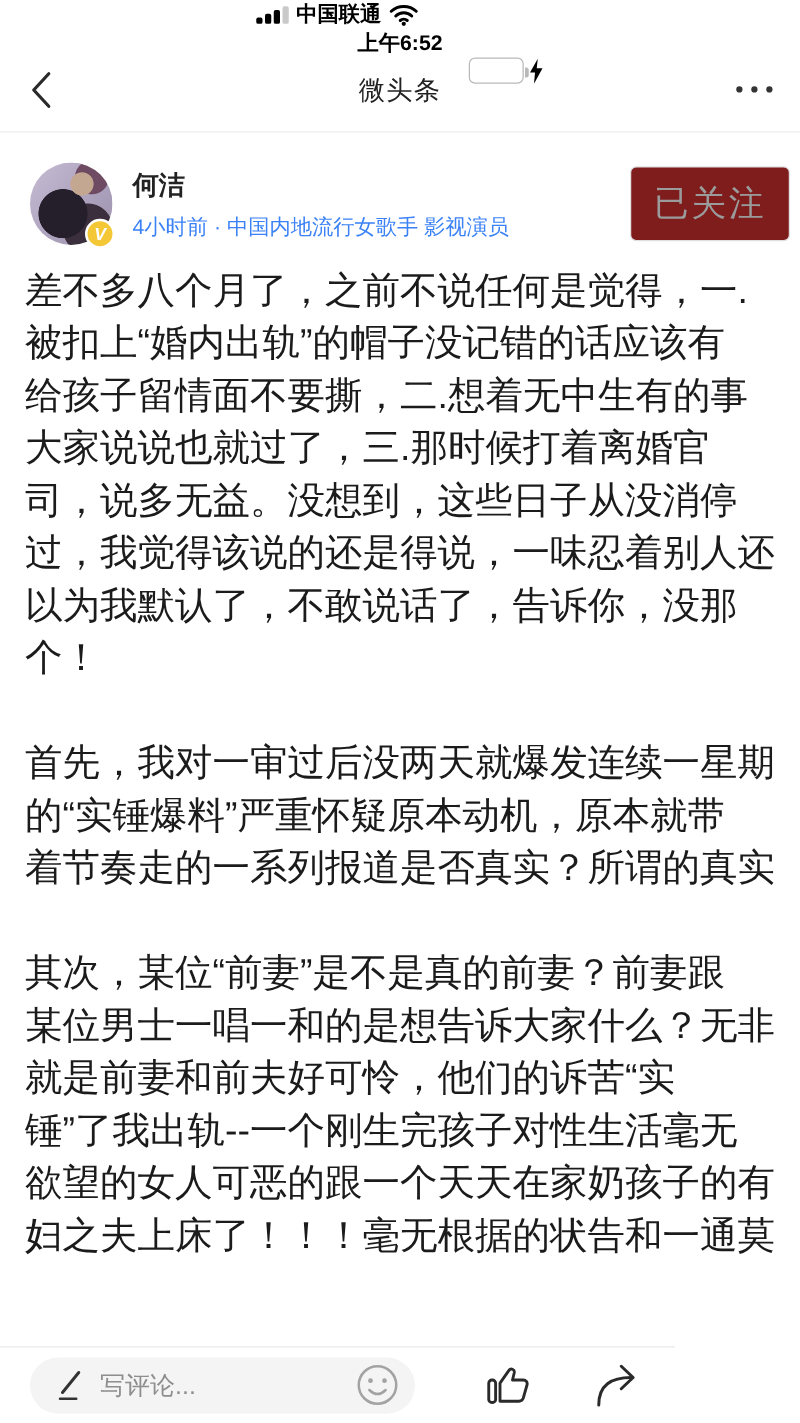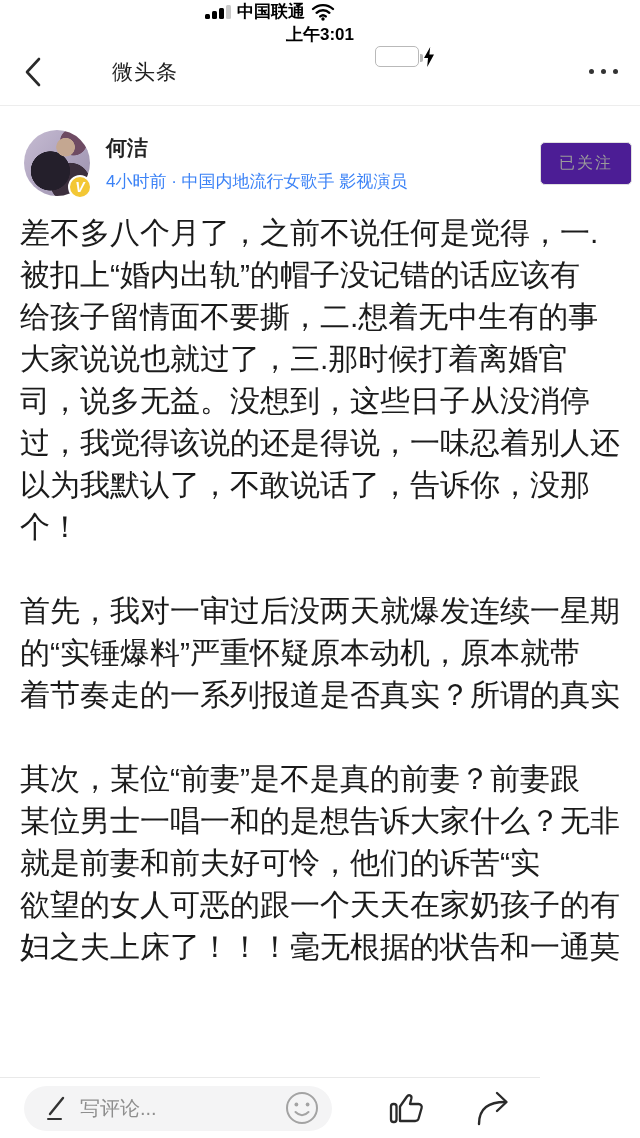--- a/index.html
+++ b/index.html
@@ -24,21 +24,21 @@
   .battery { position:relative; width:44px; height:21px; border:1.5px solid #b9b9b9; border-radius:5px; padding:2px; }
   .battery-fill { height:100%; width:88%; border-radius:2.5px; }
   .battery-nub { position:absolute; right:-5px; top:6.5px; width:3px; height:8px; background:#b9b9b9; border-radius:0 2px 2px 0; }
   
   .nav-bar {
     height:68px; display:flex; align-items:center; padding:0 22px;
     border-bottom:1px solid #ededed; background:#fff;
   }
   .nav-side { width:90px; display:flex; align-items:center; }
   .nav-side.right { justify-content:flex-end; }
-  .nav-title { flex:1; font-size:21px; color:#222; letter-spacing:1px; }
+  .nav-title { flex:1; text-align:center; font-size:21px; color:#222; letter-spacing:1px; }
   .more-dots { display:flex; gap:7px; }
   .more-dots i { width:5px; height:5px; border-radius:50%; background:#333; }
   
   .profile { display:flex; align-items:center; padding:24px 4px 10px 24px; }
   .avatar-wrap { position:relative; width:66px; height:66px; flex:0 0 auto; }
   .avatar {
     width:66px; height:66px; border-radius:50%;
     background:
       radial-gradient(circle at 63% 26%, #c4a791 0 14%, transparent 15%),
       radial-gradient(circle at 75% 18%, #6e4b63 0 18%, transparent 19%),
@@ -50,22 +50,22 @@
     position:absolute; right:-2px; bottom:-3px; width:24px; height:24px;
     border-radius:50%; border:2px solid #fff;
     color:#fff; font-size:14px; font-weight:bold; font-style:italic;
     display:flex; align-items:center; justify-content:center;
   }
   .profile-texts { flex:1; margin-left:16px; min-width:0; }
   .profile-name { font-size:21px; font-weight:bold; color:#222; margin-bottom:8px; }
   .profile-meta { font-size:17px; color:#3b82f6; white-space:nowrap; }
   .follow-btn {
     flex:0 0 auto; margin-left:8px; margin-right:4px;
-    background:#4c1d95; border:1px solid #e0e0e0; border-radius:5px;
-    color:#9b9b9b; font-size:16px; padding:10px 18px; letter-spacing:2px;
+    background:#7f1d1d; border:1px solid #e0e0e0; border-radius:5px;
+    color:#9b9b9b; font-size:28px; padding:10px 18px; letter-spacing:2px;
   }
   
   .post-body { padding:6px 20px 0 20px; font-size:30px; line-height:42px; color:#1b1b1b; }
   .post-para { margin-bottom:42px; }
   .post-para:last-child { margin-bottom:0; }
   .post-line { display:block; white-space:nowrap; }
   
   .comment-bar {
     position:absolute; left:0; bottom:0; width:540px; height:61px;
     background:#fff; border-top:1px solid #e9e9e9;
@@ -93,21 +93,21 @@
         <i></i>
       </span>
     <span>中国联通</span>
     <svg width="24" height="19" viewBox="0 0 24 19">
       <path d="M2 7 C7.5 1.8 16.5 1.8 22 7" fill="none" stroke="#000" stroke-width="2.4" stroke-linecap="round"></path>
       <path d="M5.6 10.8 C9.2 7.4 14.8 7.4 18.4 10.8" fill="none" stroke="#000" stroke-width="2.4" stroke-linecap="round"></path>
       <path d="M9.2 14.4 C10.8 13 13.2 13 14.8 14.4" fill="none" stroke="#000" stroke-width="2.4" stroke-linecap="round"></path>
       <circle cx="12" cy="17" r="1.7" fill="#000"></circle>
     </svg>
   </div>
-  <div class="sb-center">上午3:01</div>
+  <div class="sb-center">上午6:52</div>
   <div class="sb-right">
     <span class="battery">
       <span class="battery-fill" style="background: rgb(116, 213, 106);"></span>
       <span class="battery-nub"></span>
     </span>
     <svg width="12" height="20" viewBox="0 0 12 20">
       <path d="M7.2 0 L1 11 H5 L4.2 20 L11 7.5 H6.4 Z" fill="#000"></path>
     </svg>
   </div>
 </div>
@@ -153,20 +153,21 @@
     </div>
   <div class="post-para">
       <span class="post-line">首先，我对一审过后没两天就爆发连续一星期</span>
       <span class="post-line">的“实锤爆料”严重怀疑原本动机，原本就带</span>
       <span class="post-line">着节奏走的一系列报道是否真实？所谓的真实</span>
     </div>
   <div class="post-para">
       <span class="post-line">其次，某位“前妻”是不是真的前妻？前妻跟</span>
       <span class="post-line">某位男士一唱一和的是想告诉大家什么？无非</span>
       <span class="post-line">就是前妻和前夫好可怜，他们的诉苦“实</span>
+      <span class="post-line">锤”了我出轨--一个刚生完孩子对性生活毫无</span>
       <span class="post-line">欲望的女人可恶的跟一个天天在家奶孩子的有</span>
       <span class="post-line">妇之夫上床了！！！毫无根据的状告和一通莫</span>
     </div>
 </div>
 
 <div class="comment-bar">
   <div class="comment-input">
     <svg width="24" height="26" viewBox="0 0 24 26">
       <path d="M19 3 L6 19" fill="none" stroke="#333" stroke-width="2.4" stroke-linecap="round"></path>
       <path d="M4 24 H17" fill="none" stroke="#333" stroke-width="2" stroke-linecap="round"></path>

